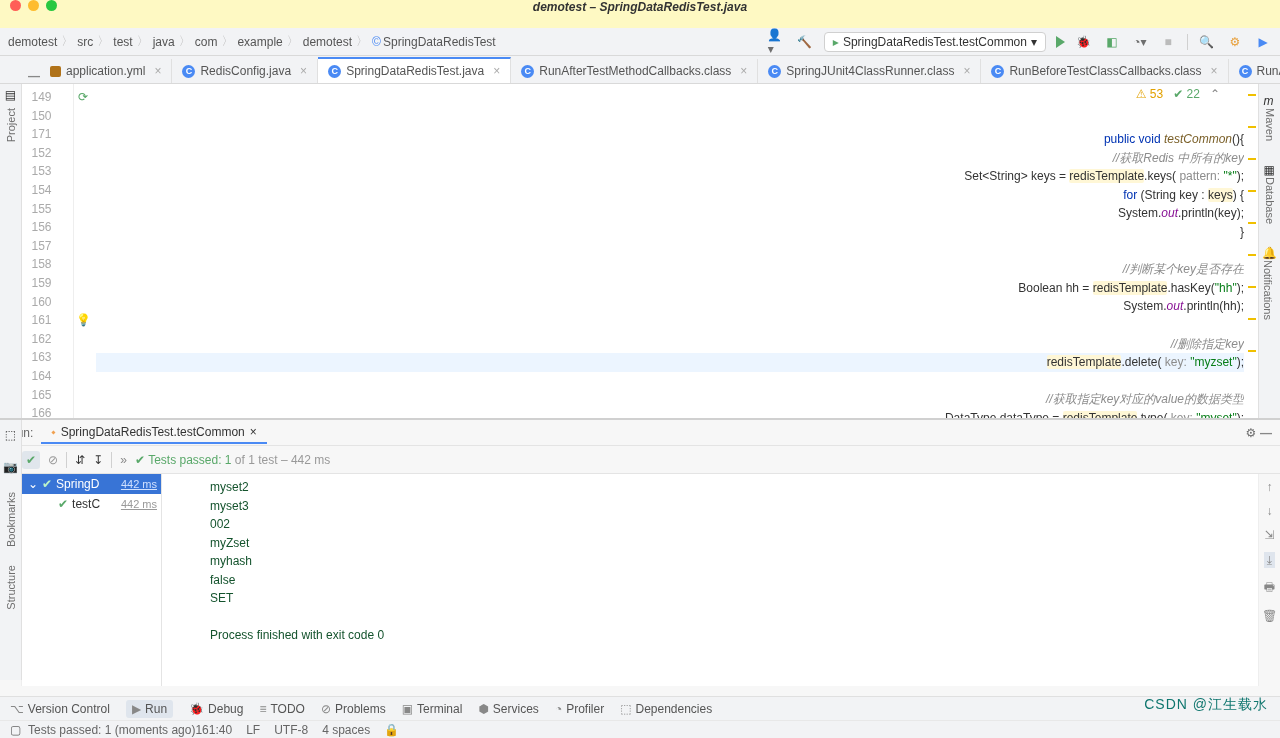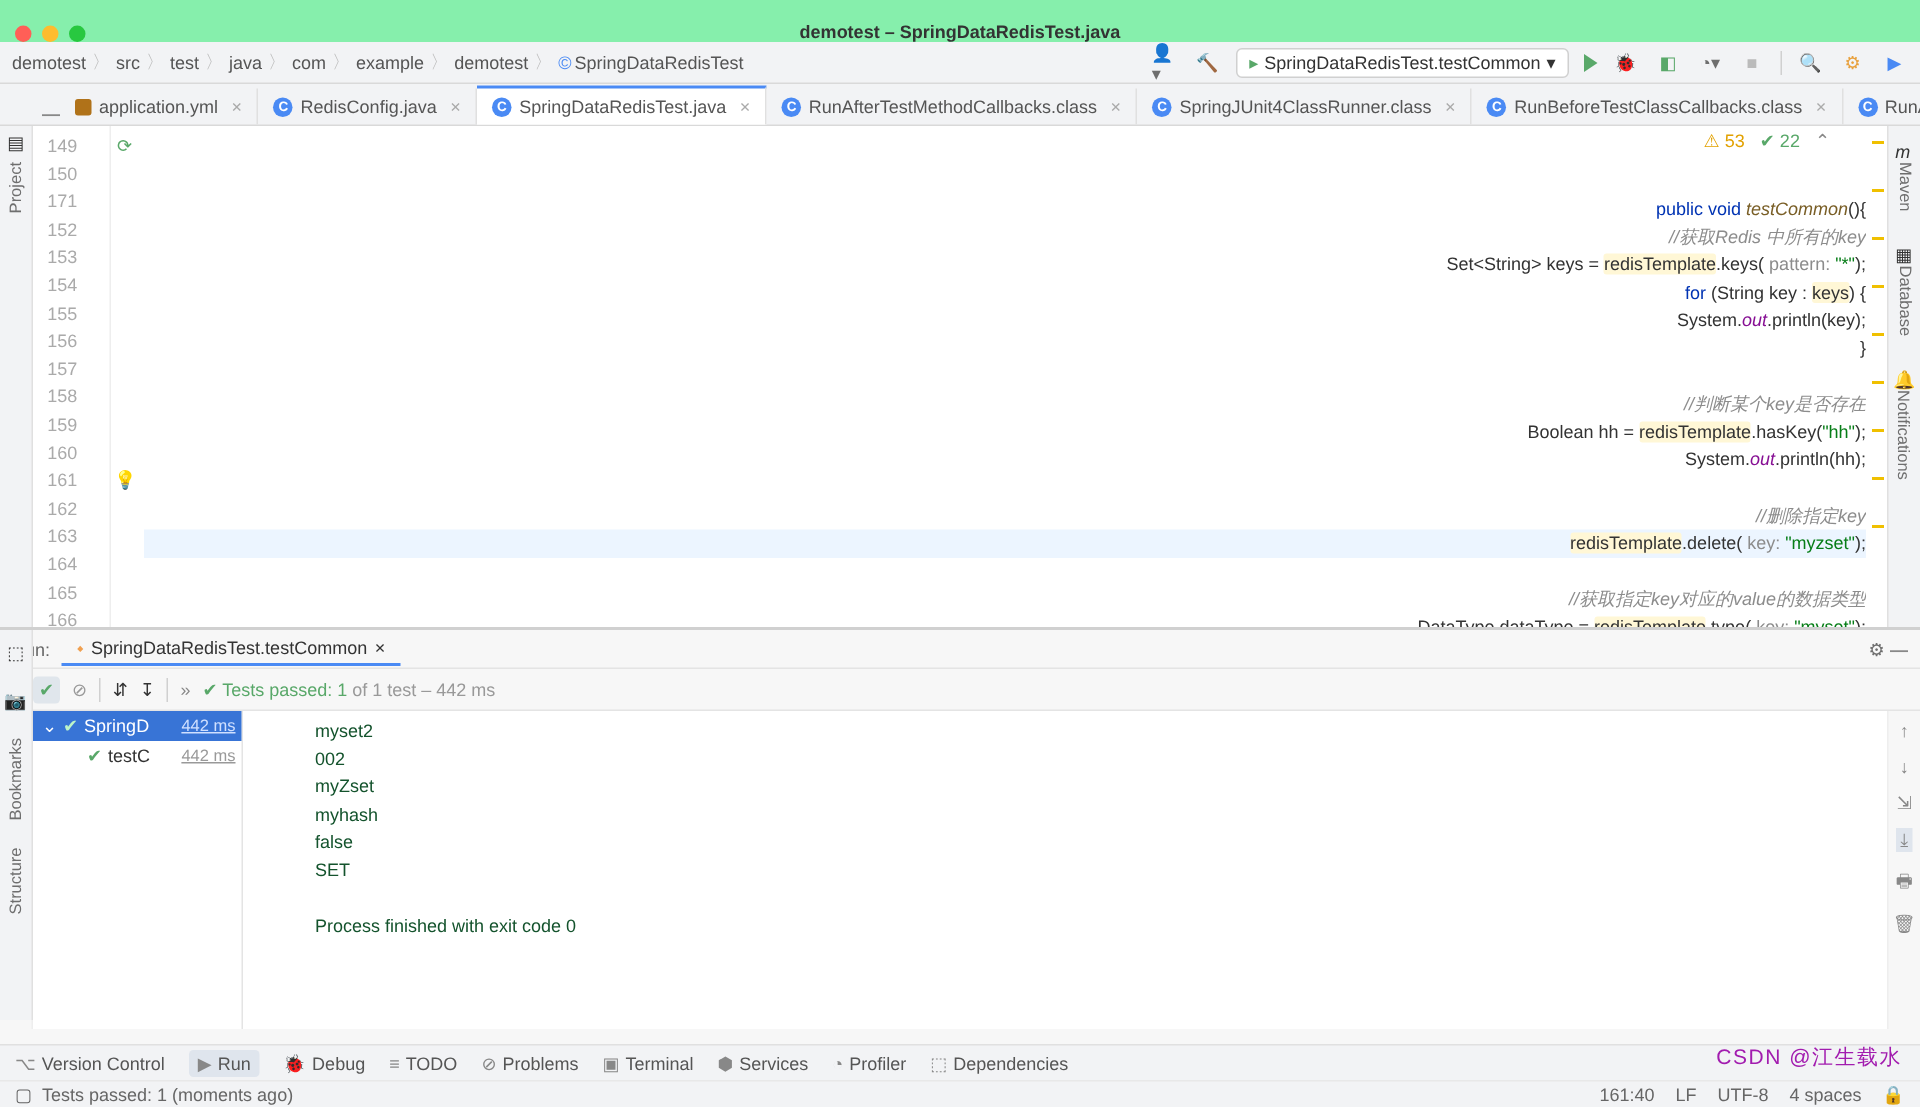--- a/index.html
+++ b/index.html
@@ -1,17 +1,17 @@
 <!DOCTYPE html>
 <html><head>
 <meta charset="utf-8">
 <style>
 *{box-sizing:border-box;margin:0;padding:0;font-family:-apple-system,"Segoe UI",Arial,sans-serif;font-size:12px;}
 body{background:#f7f7f7;color:#333;width:1280px;height:738px;overflow:hidden;position:relative;}
-.titlebar{height:28px;background:#86efac;display:flex;align-items:flex-end;position:relative;}
+.titlebar{height:28px;background:#fef9c3;display:flex;align-items:flex-start;position:relative;font-style:italic;}
 .traffic{display:flex;gap:7px;margin-left:10px;}
 .dot{width:11px;height:11px;border-radius:50%;}
 .dot.r{background:#ff5f57;}.dot.y{background:#febc2e;}.dot.g{background:#28c840;}
 .title{position:absolute;left:0;right:0;text-align:center;font-weight:600;font-size:12px;color:#333;}
 .navbar{height:28px;background:#f2f3f5;display:flex;align-items:center;padding:0 8px;border-bottom:1px solid #d9d9d9;justify-content:space-between;}
 .breadcrumb{display:flex;align-items:center;gap:2px;color:#555;}
 .breadcrumb span.sep{color:#bbb;margin:0 2px;}
 .nav-right{display:flex;align-items:center;gap:10px;}
 .run-config{border:1px solid #d0d0d0;border-radius:4px;padding:2px 8px;background:#fff;display:flex;align-items:center;gap:4px;}
 .icon-btn{width:18px;height:18px;display:inline-flex;align-items:center;justify-content:center;color:#6e6e6e;}
@@ -55,23 +55,23 @@
 .tree .ms{color:#999;font-size:11px;margin-left:auto;text-decoration:underline;}
 .tree .node.sel .ms{color:#d0e0ff;}
 .console{flex:1;font-family:Menlo,monospace;font-size:12px;padding:4px 8px;color:#14532d;overflow:hidden;margin-left:40px;}
 .console .line{height:18.5px;line-height:18.5px;}
 .run-right{width:22px;background:#f7f7f7;border-left:1px solid #eee;display:flex;flex-direction:column;align-items:center;gap:10px;padding-top:6px;color:#888;}
 .left-tools{position:absolute;left:0;top:420px;width:22px;background:#f2f3f5;display:flex;flex-direction:column;align-items:center;gap:18px;padding-top:8px;border-right:1px solid #e0e0e0;height:260px;}
 .left-tools .vlabel{writing-mode:vertical-rl;transform:rotate(180deg);color:#6e6e6e;font-size:11px;}
 .bottom-bar{position:absolute;bottom:18px;left:0;right:0;height:24px;background:#f2f3f5;border-top:1px solid #e0e0e0;display:flex;align-items:center;padding:0 10px;gap:16px;color:#555;}
 .bottom-bar .btn{display:flex;align-items:center;gap:4px;}
 .bottom-bar .btn.active{background:#dfe5ed;padding:2px 6px;border-radius:3px;}
-.status-bar{position:absolute;bottom:0;left:0;right:0;height:18px;background:#f2f3f5;border-top:1px solid #e8e8e8;display:flex;align-items:center;padding:0 10px;justify-content:space-between;color:#666;font-size:11px;}
+.status-bar{position:absolute;bottom:0;left:0;right:0;height:18px;background:#f2f3f5;border-top:1px solid #e8e8e8;display:flex;align-items:center;padding:0 10px;color:#666;font-size:11px;}
 .status-right{display:flex;gap:14px;}
-.watermark{position:absolute;right:12px;bottom:24px;color:#a21caf;font-size:14px;letter-spacing:1px;}
+.watermark{position:absolute;right:12px;bottom:24px;color:#0f766e;font-size:14px;letter-spacing:1px;}
 .check{color:#59A869;}
 .green-tri{width:0;height:0;border-left:9px solid #59A869;border-top:6px solid transparent;border-bottom:6px solid transparent;}
 .sep-v{width:1px;height:16px;background:#d0d0d0;}
 .minus{font-weight:bold;color:#888;}
 </style>
 </head>
 <body>
 
 <div class="titlebar">
   <div class="traffic">
@@ -264,20 +264,21 @@
         </div>
         <div class="node" style="padding-left: 22px;">
           <span style="width: 10px;"></span>
           <span style="color: rgb(89, 168, 105);">✔</span>
           <span>testC</span>
           <span class="ms">442 ms</span>
         </div>
       </div>
     <div class="console" id="console">
         <div class="line">myset2</div>
+        <div class="line">myset3</div>
         <div class="line">002</div>
         <div class="line">myZset</div>
         <div class="line">myhash</div>
         <div class="line">false</div>
         <div class="line">SET</div>
         <div class="line"></div>
         <div class="line">Process finished with exit code 0</div>
       </div>
     <div class="run-right">
       <span>↑</span>

